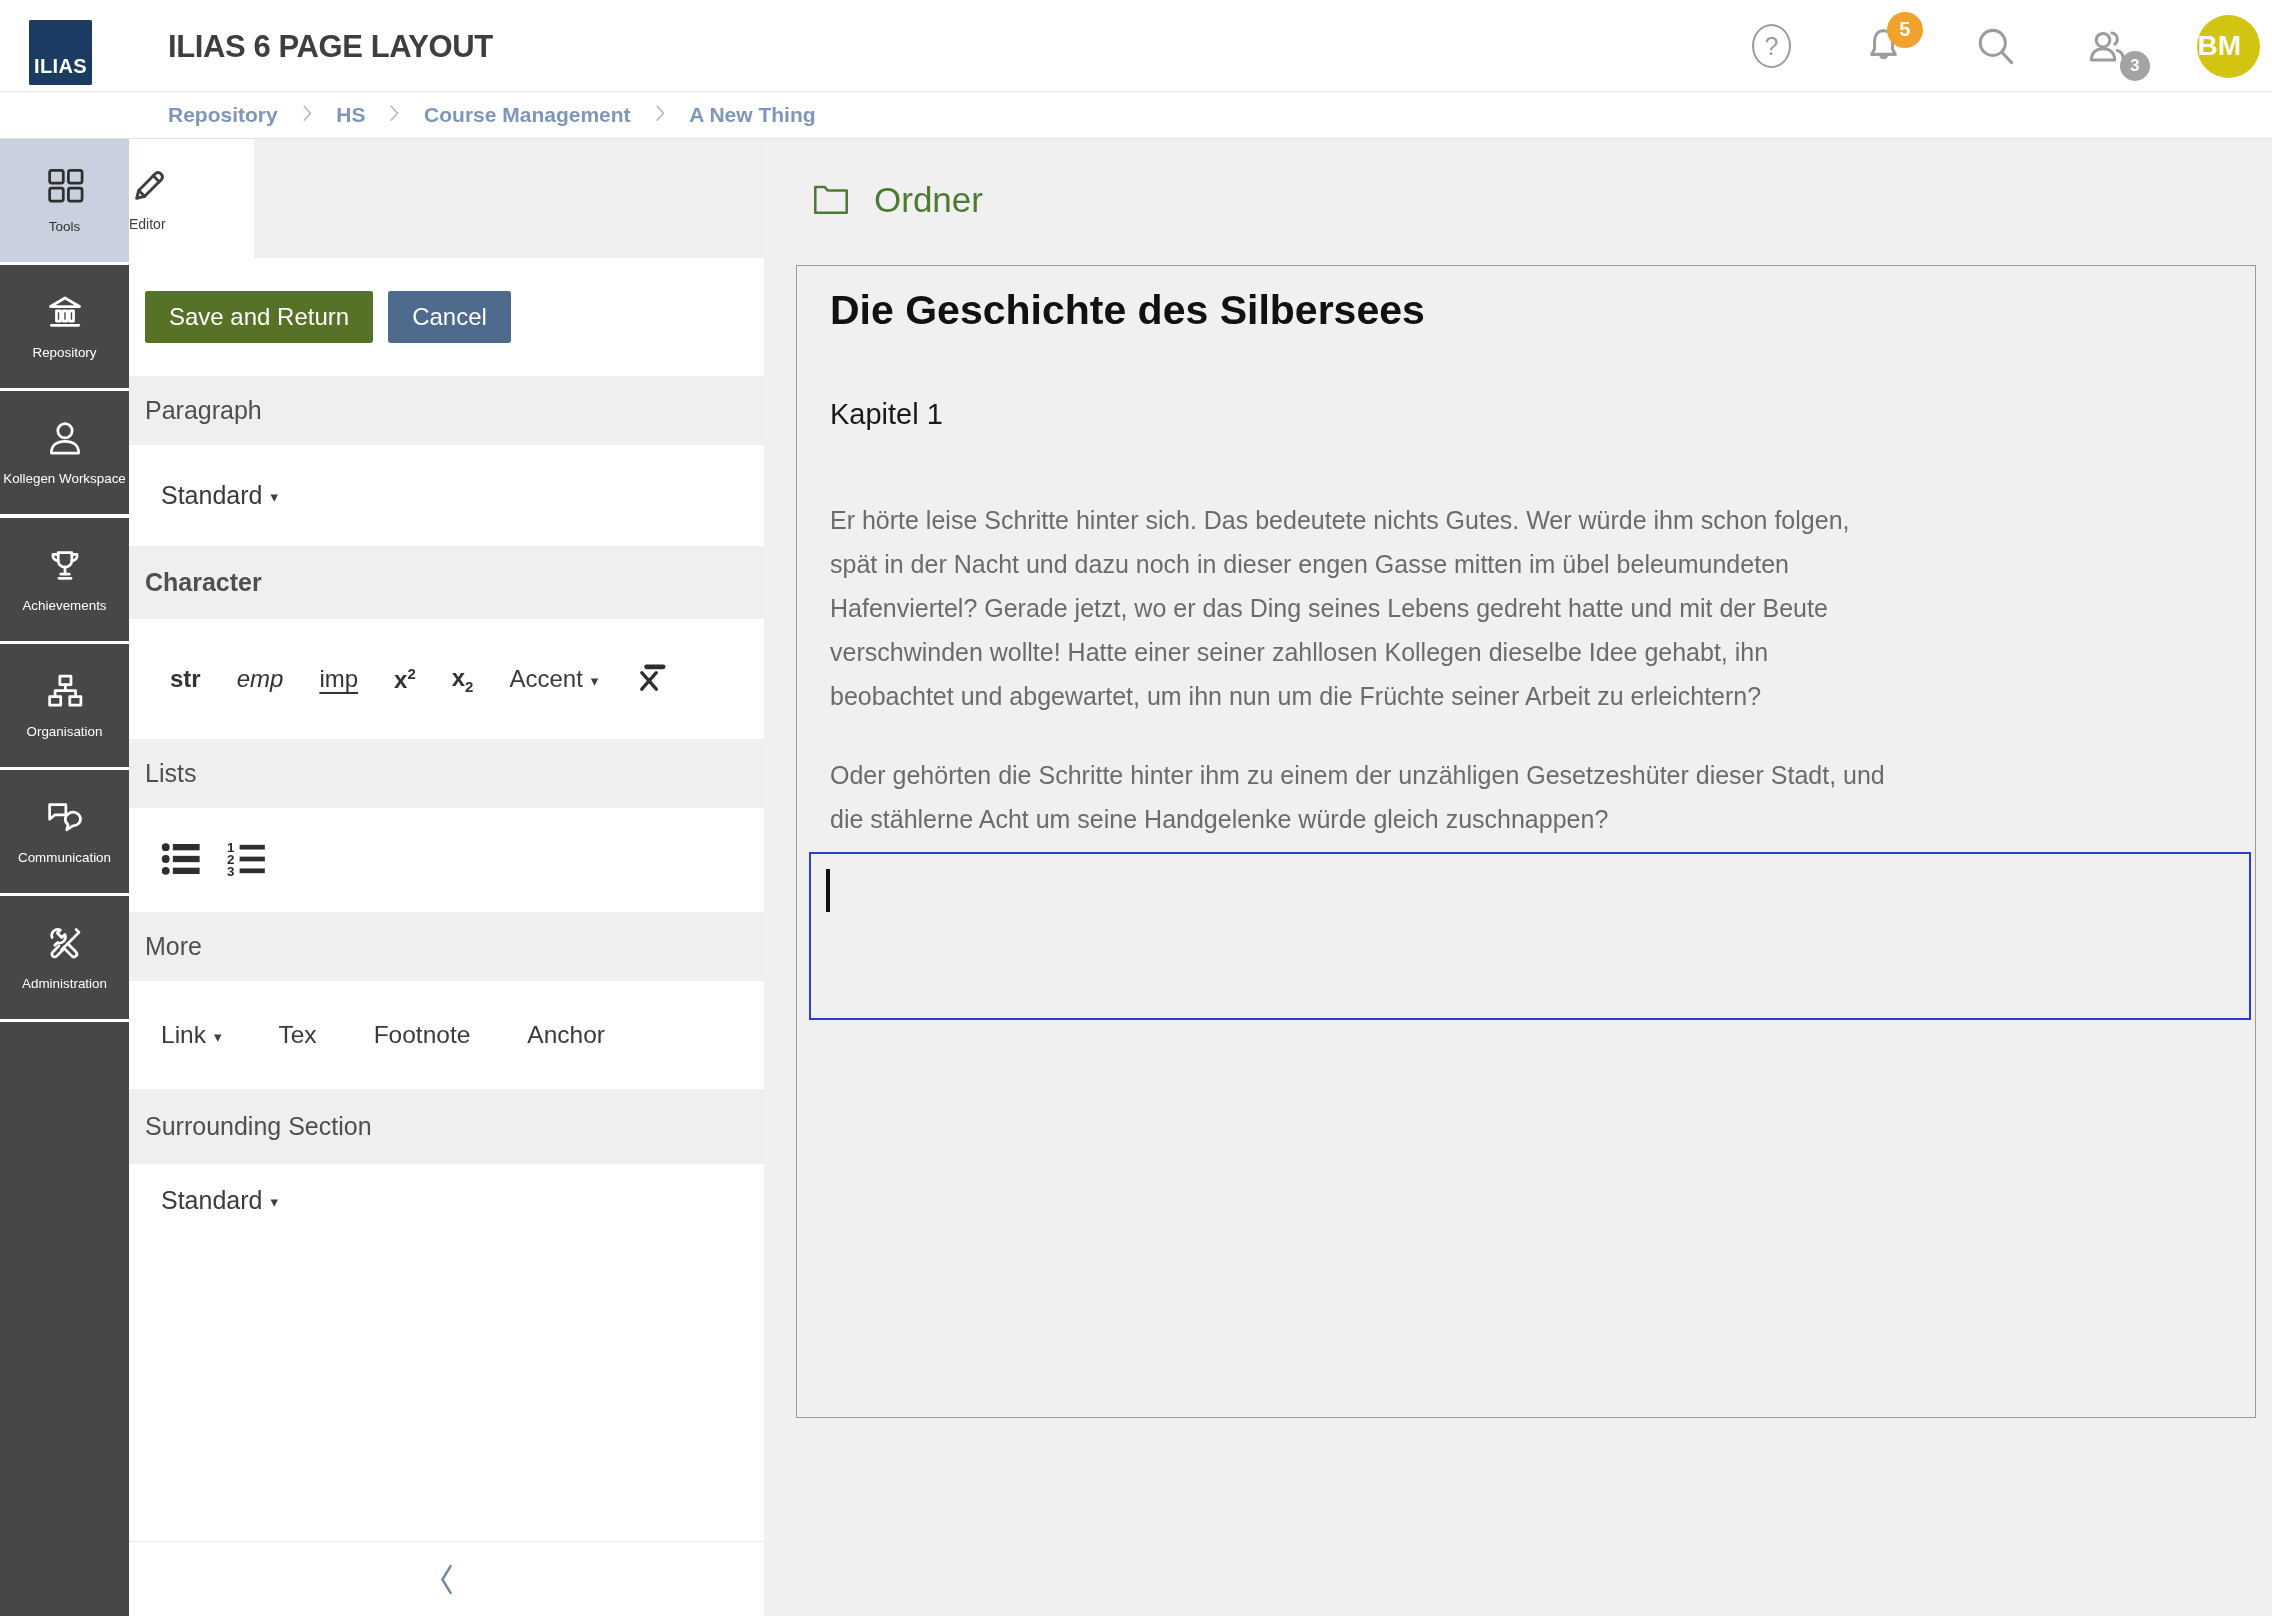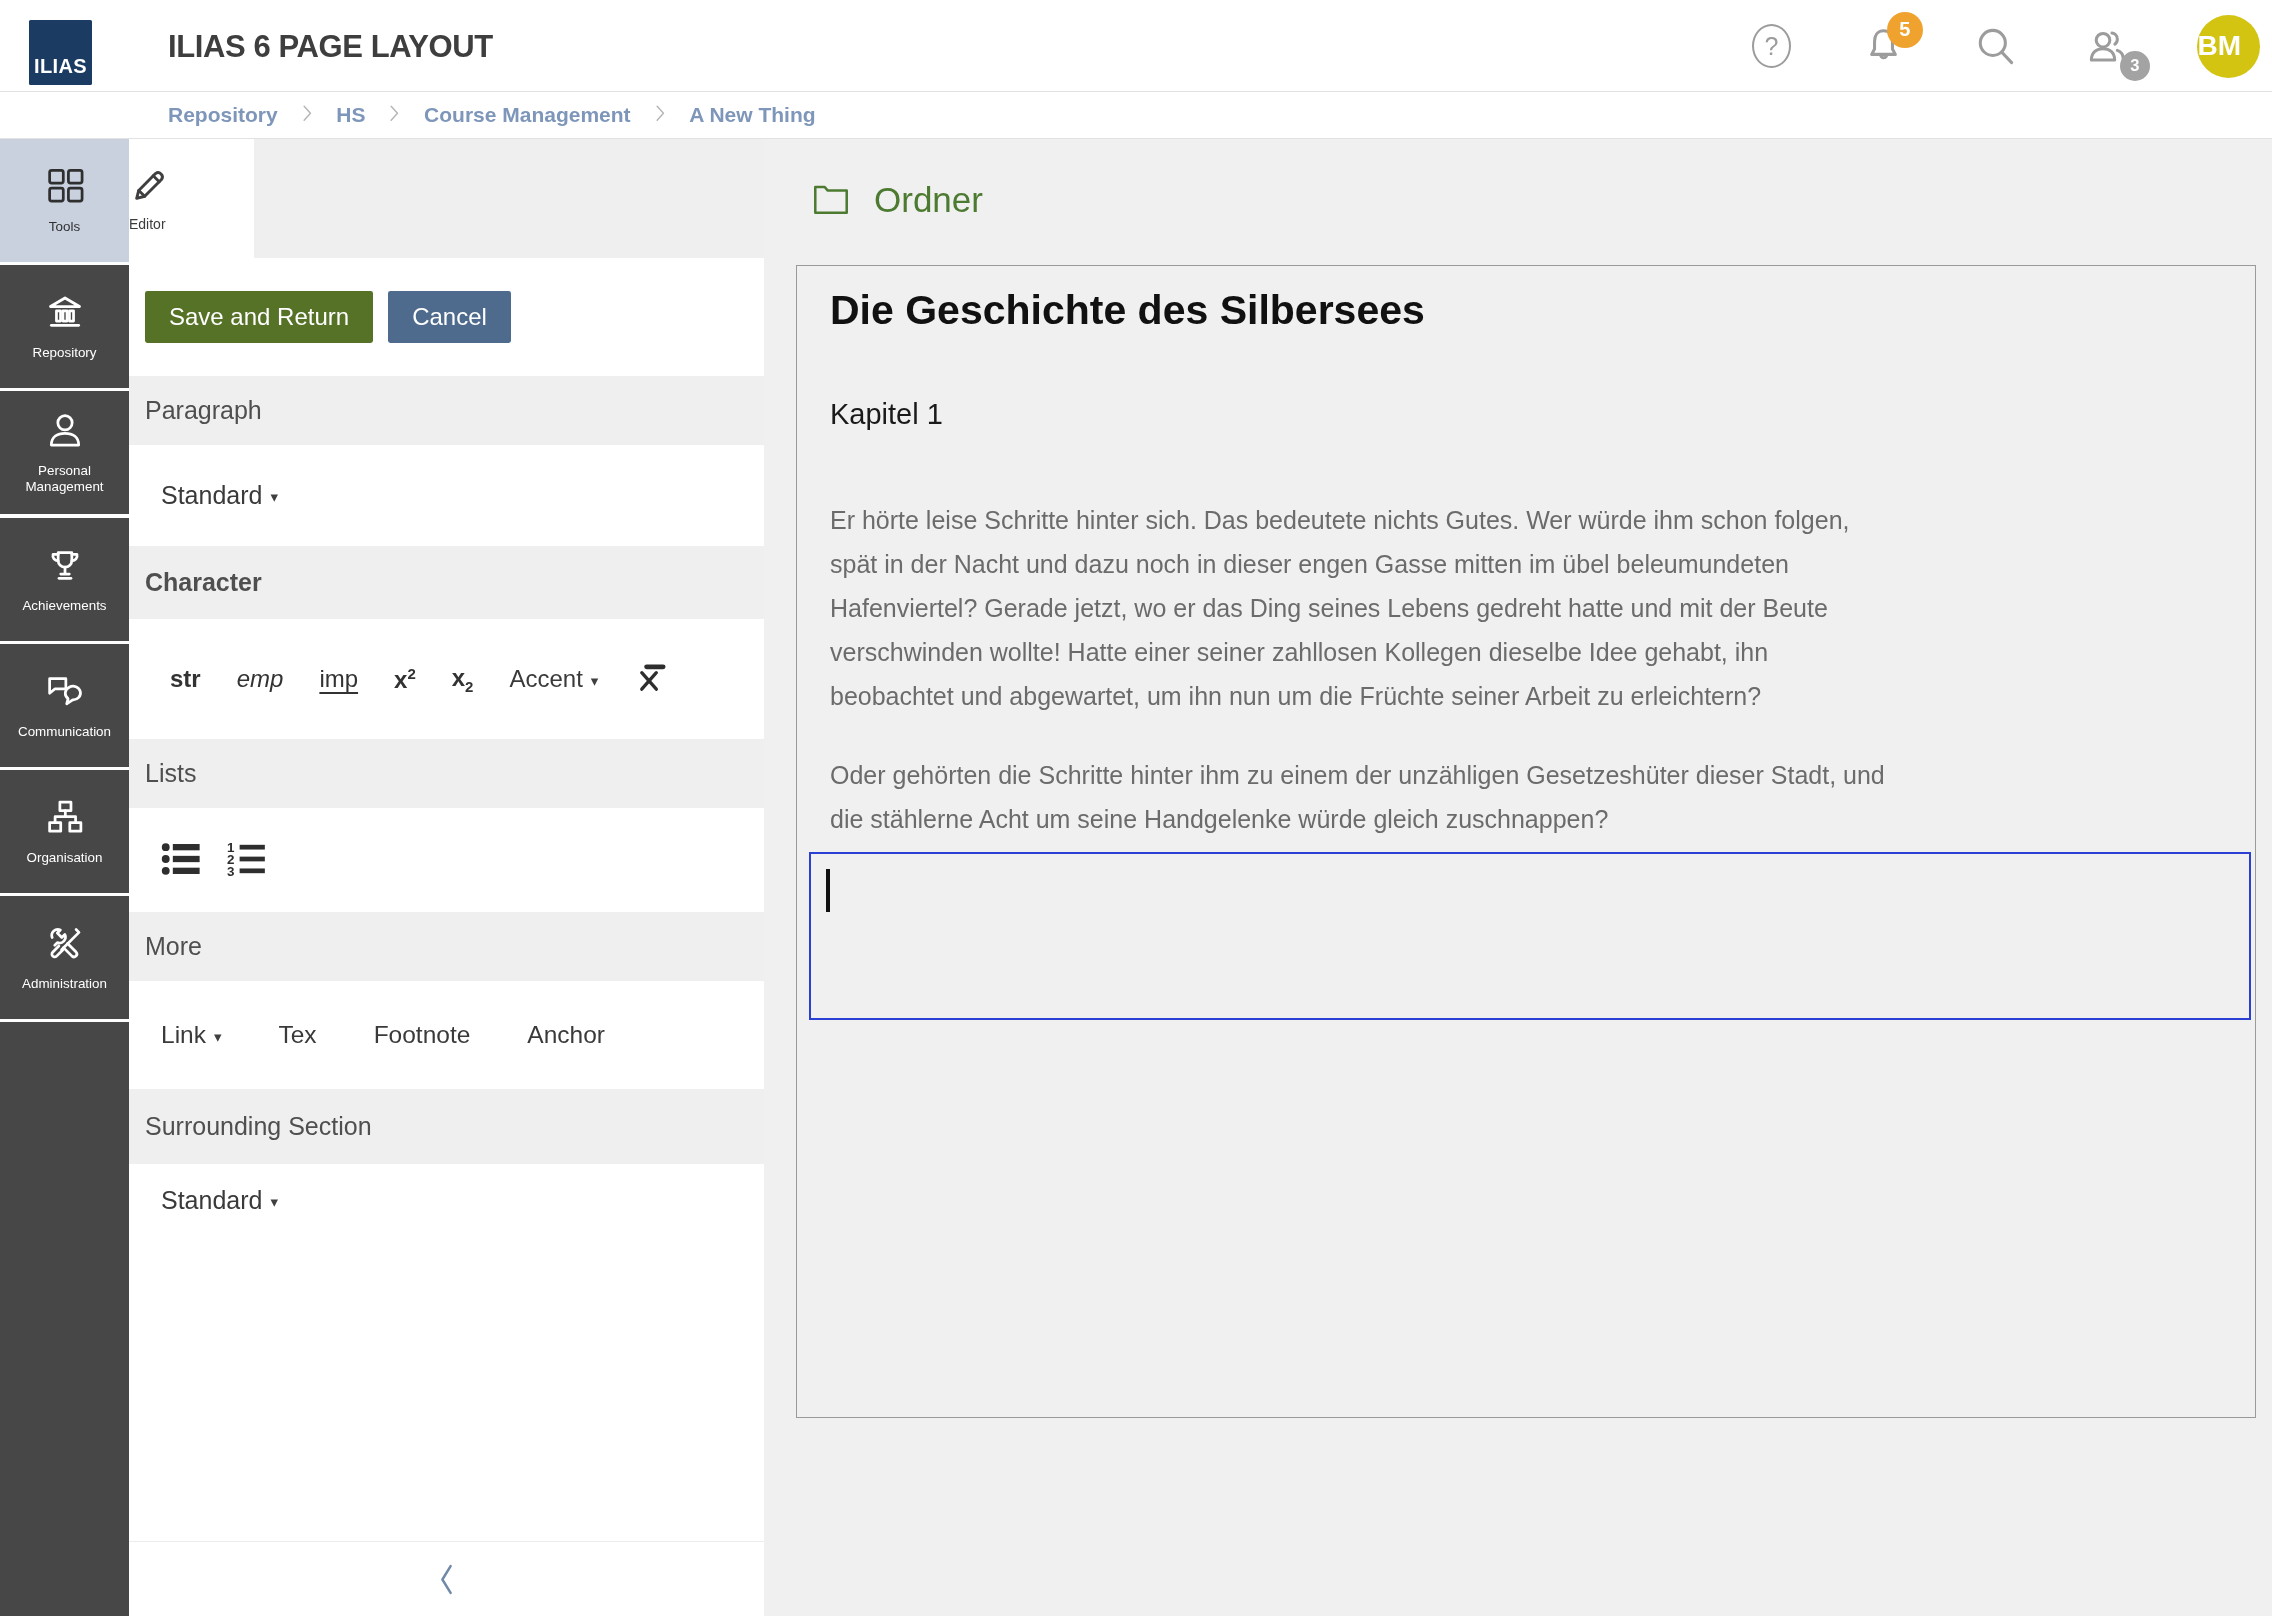--- a/index.html
+++ b/index.html
@@ -206,48 +206,48 @@
           <rect x="10.8" y="11" width="2.4" height="6"></rect>
           <rect x="14.6" y="11" width="2.4" height="6"></rect>
         </svg>
         <span class="lbl">Repository</span>
       </div>
       <div class="side-item">
         <svg viewBox="0 0 24 24">
           <circle cx="12" cy="7.5" r="4.2"></circle>
           <path d="M4 20.5 c0-4.8 3.5-6.8 8-6.8 s8 2 8 6.8 z"></path>
         </svg>
-        <span class="lbl">Personal Management</span>
+        <span class="lbl">Kollegen Workspace</span>
       </div>
       <div class="side-item">
         <svg viewBox="0 0 24 24">
           <path d="M8 4.5 h8 v4.5 a4 4 0 0 1 -8 0 z"></path>
           <path d="M8 5.5 H5 a3 3 0 0 0 3 3.8"></path>
           <path d="M16 5.5 h3 a3 3 0 0 1 -3 3.8"></path>
           <line x1="12" y1="13" x2="12" y2="16.5"></line>
           <line x1="9.5" y1="17" x2="14.5" y2="17"></line>
           <line x1="8.5" y1="19.5" x2="15.5" y2="19.5"></line>
         </svg>
         <span class="lbl">Achievements</span>
       </div>
       <div class="side-item">
         <svg viewBox="0 0 24 24">
-          <path d="M3 4.5 h9.5 v6 h-6.5 l-3 2.5 z"></path>
-          <path d="M14.5 9.5 a4.3 4 0 1 1 2 7.4 l-3.5 2.3 l.8-3 a4.3 4 0 0 1 .7-6.7"></path>
-        </svg>
-        <span class="lbl">Communication</span>
-      </div>
-      <div class="side-item">
-        <svg viewBox="0 0 24 24">
           <rect x="9" y="3" width="6.5" height="5"></rect>
           <rect x="3" y="15" width="6.5" height="5"></rect>
           <rect x="14.8" y="15" width="6.5" height="5"></rect>
           <path d="M12.2 8 v3.5 M6.2 15 v-3.5 h12 v3.5"></path>
         </svg>
         <span class="lbl">Organisation</span>
+      </div>
+      <div class="side-item">
+        <svg viewBox="0 0 24 24">
+          <path d="M3 4.5 h9.5 v6 h-6.5 l-3 2.5 z"></path>
+          <path d="M14.5 9.5 a4.3 4 0 1 1 2 7.4 l-3.5 2.3 l.8-3 a4.3 4 0 0 1 .7-6.7"></path>
+        </svg>
+        <span class="lbl">Communication</span>
       </div>
       <div class="side-item">
         <svg viewBox="0 0 24 24">
           <path d="M4.5 8.5 a3.5 3.5 0 0 1 4.8-4.4 l-1.8 1.8 l2.6 2.6 l1.8-1.8 a3.5 3.5 0 0 1 -4.4 4.8 L6 13"></path>
           <path d="M18.5 3.8 l1.7 1.7 L10 15.7"></path>
           <path d="M8.4 13.5 l-3.6 3.6 a1.6 1.6 0 0 0 2.3 2.3 l3.6-3.6"></path>
           <path d="M13.5 12 l5 5 a1.7 1.7 0 0 1 -2.4 2.4 l-5-5"></path>
         </svg>
         <span class="lbl">Administration</span>
       </div>

